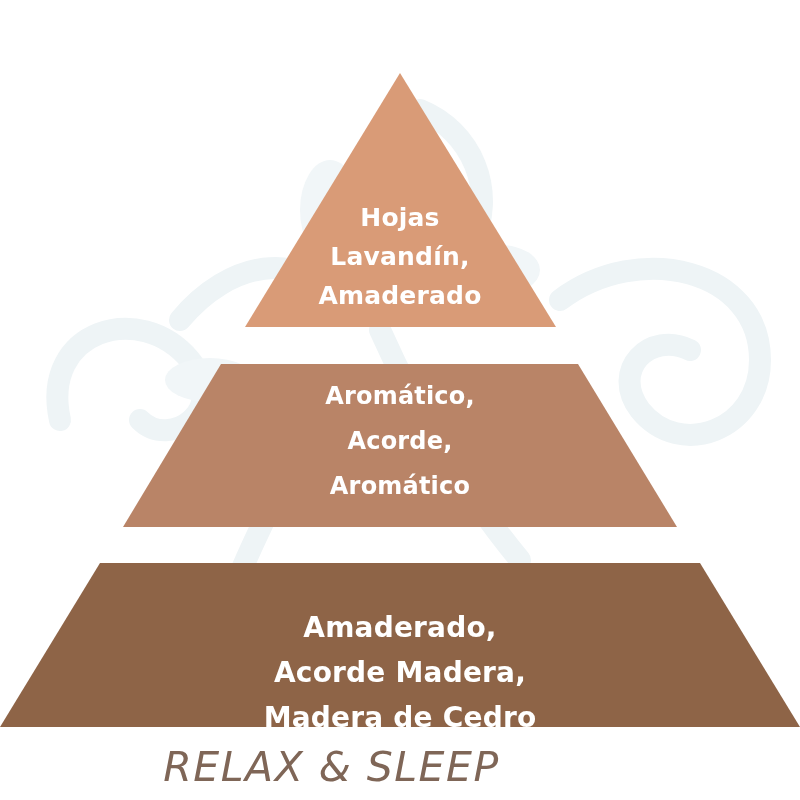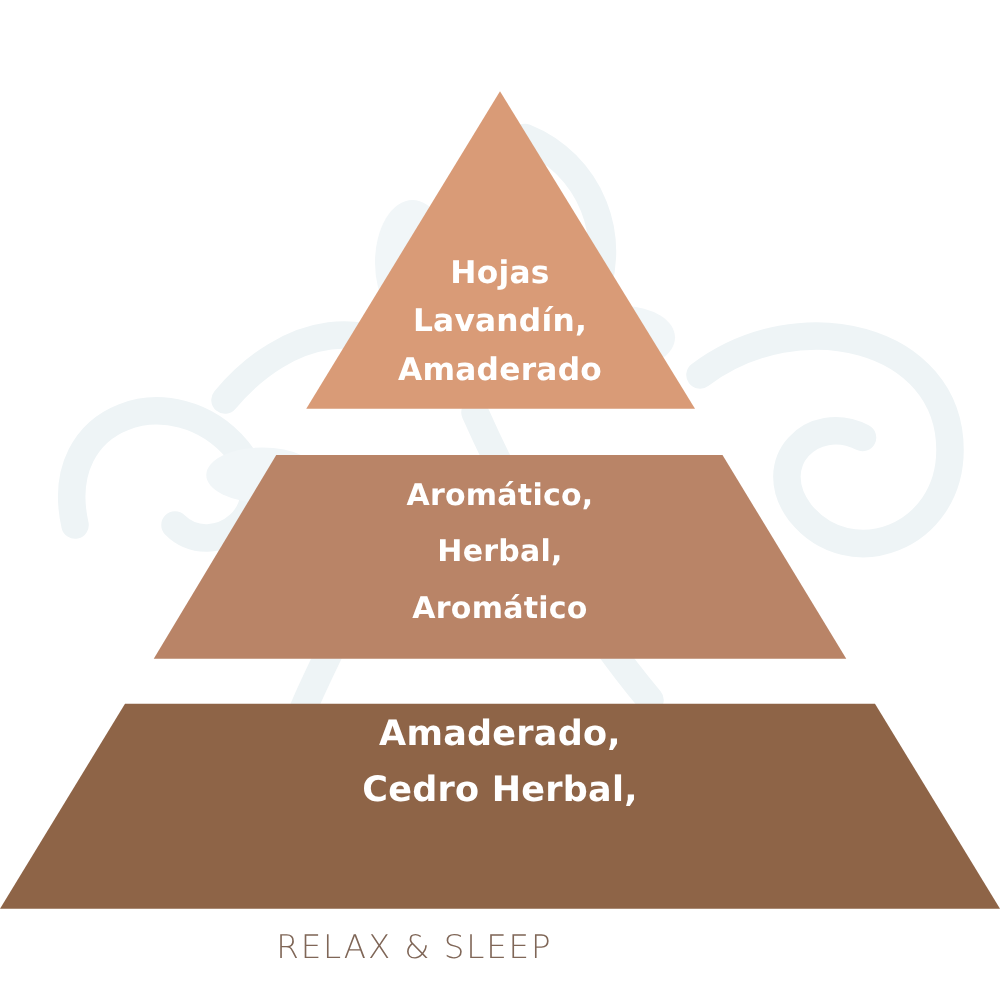--- a/index.html
+++ b/index.html
@@ -9,25 +9,25 @@
     }
     .watermark { position: absolute; left: 0; top: 0; width: 800px; height: 800px; }
     .pyramid { position: absolute; left: 0; top: 0; width: 800px; height: 800px; }
     .tier-text {
       position: absolute; left: 0; width: 800px; text-align: center; color: #ffffff;
       font-weight: bold; letter-spacing: 0.2px;
     }
     .tier-text .line { display: block; }
     .top-text { top: 198px; font-size: 25px; line-height: 39px; }
     .mid-text { top: 374px; font-size: 24px; line-height: 45px; }
-    .base-text { top: 564px; font-size: 28px; line-height: 45px; }
+    .base-text { top: 605px; font-size: 28px; line-height: 45px; }
     .title {
       position: absolute; left: 0; width: 663px; top: 743px; text-align: center;
       font-family: "DejaVu Sans", "Liberation Sans", sans-serif; font-weight: 300;
-      font-size: 26px; letter-spacing: 1.5px; color: #7f6657;
+      font-size: 41px; letter-spacing: 1.5px; color: #7f6657; font-style: italic;
     }
   </style>
 </head>
 <body>
 
 <svg class="watermark" viewBox="0 0 800 800">
   <g fill="none" stroke="#eef4f6" stroke-width="22" stroke-linecap="round">
     <path d="M60 420 C 40 330, 140 300, 190 360 C 230 410, 170 450, 140 420"></path>
     <path d="M180 320 C 230 260, 300 250, 340 300"></path>
     <path d="M420 110 C 470 130, 500 190, 470 250"></path>
@@ -49,22 +49,23 @@
 </svg>
 
 <div class="tier-text top-text">
   <span class="line">Hojas</span>
   <span class="line">Lavandín,</span>
   <span class="line">Amaderado</span>
 </div>
 
 <div class="tier-text mid-text">
   <span class="line">Aromático,</span>
-  <span class="line">Herbal,</span>
+  <span class="line">Acorde,</span>
   <span class="line">Aromático</span>
 </div>
 
 <div class="tier-text base-text">
   <span class="line">Amaderado,</span>
-  <span class="line">Cedro Herbal,</span>
+  <span class="line">Acorde Madera,</span>
+  <span class="line">Madera de Cedro</span>
 </div>
 
 <div class="title">RELAX &amp; SLEEP</div>
 
 </body></html>

